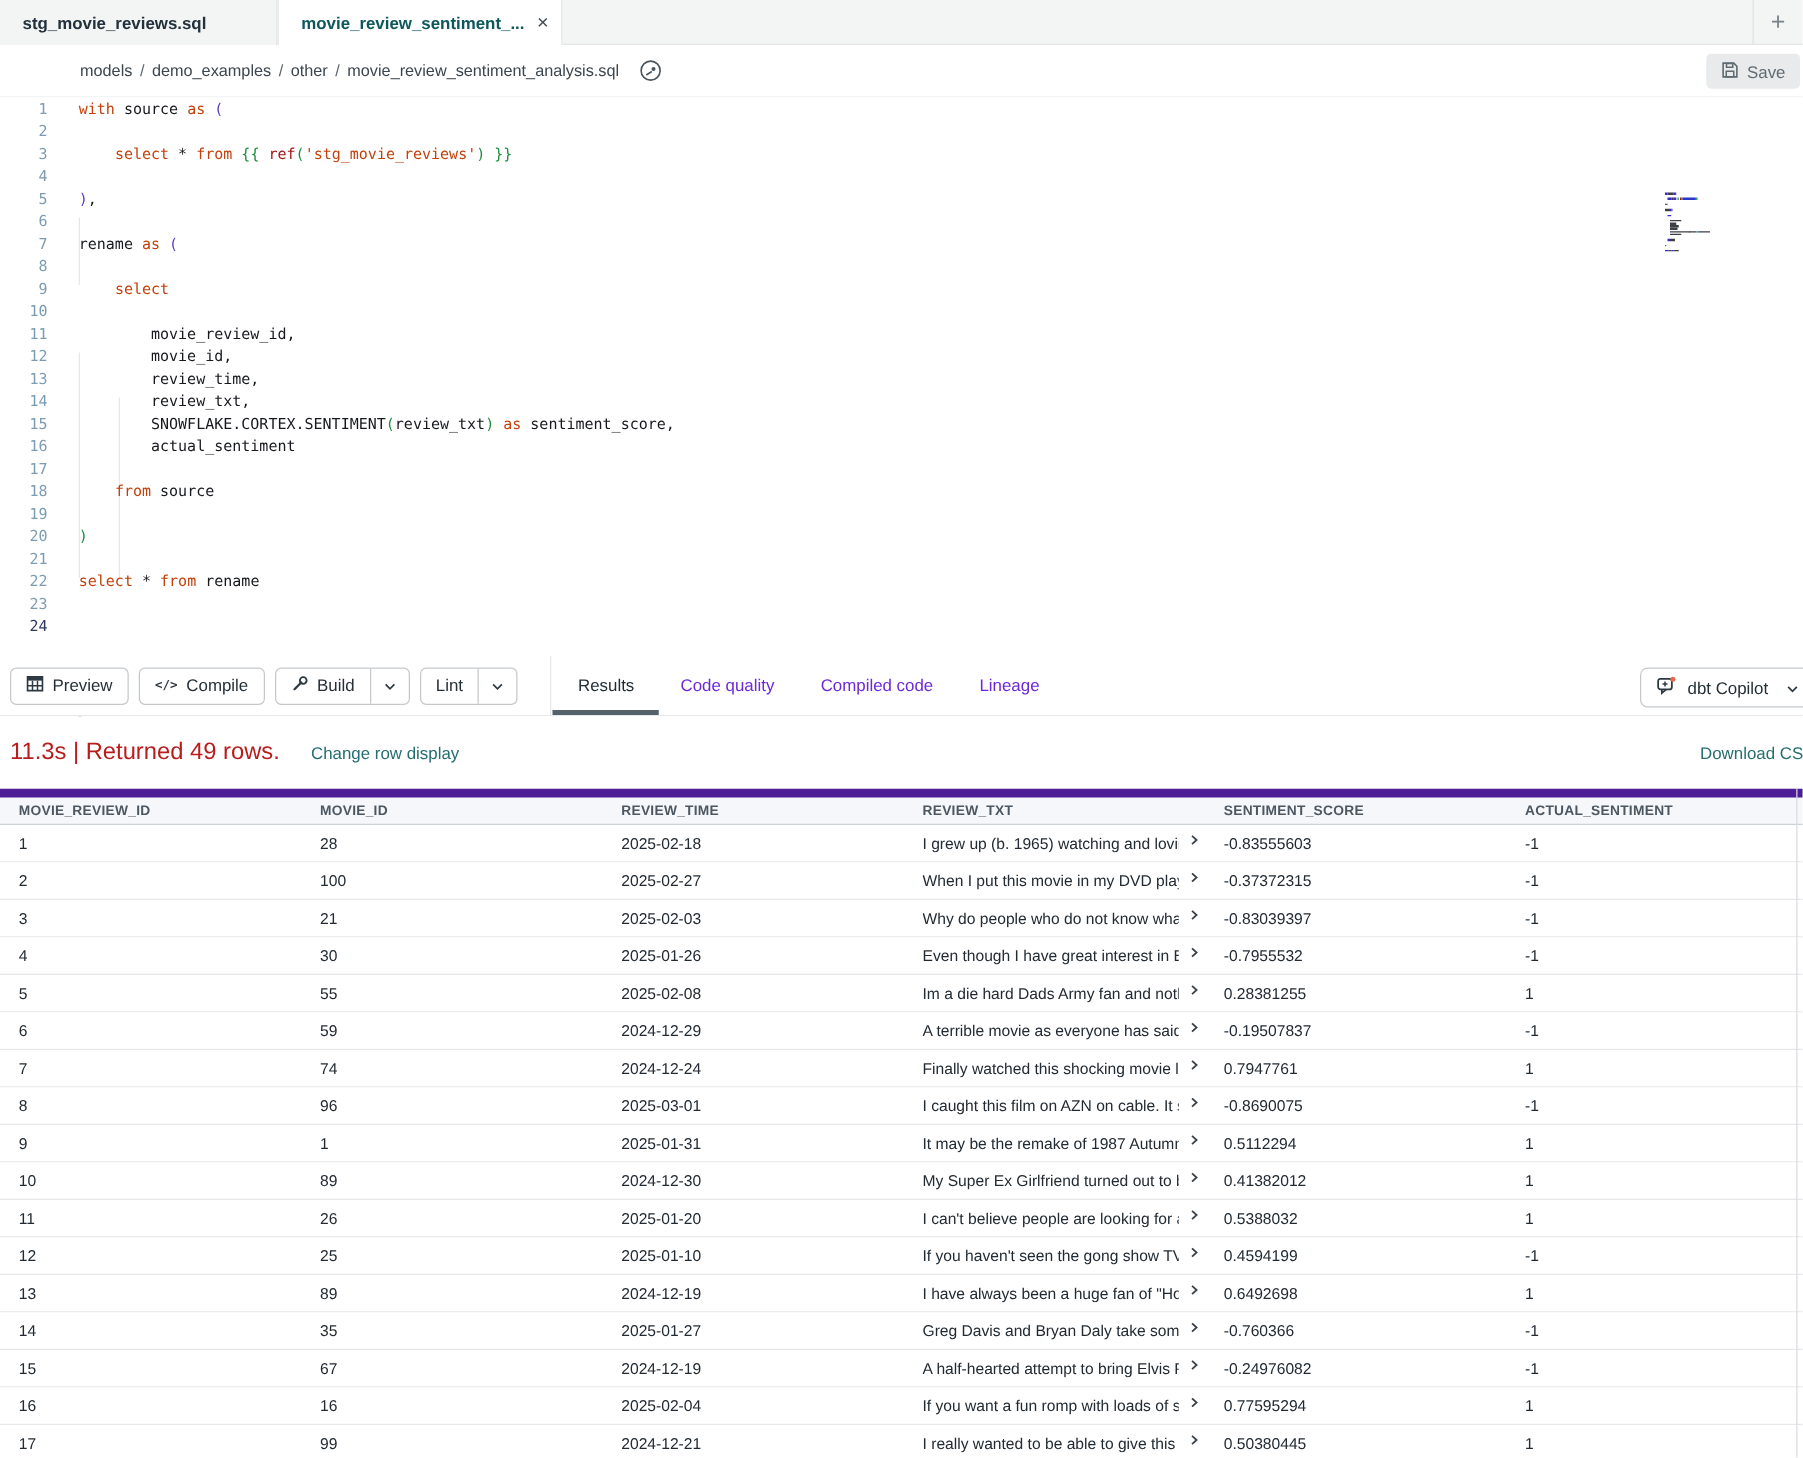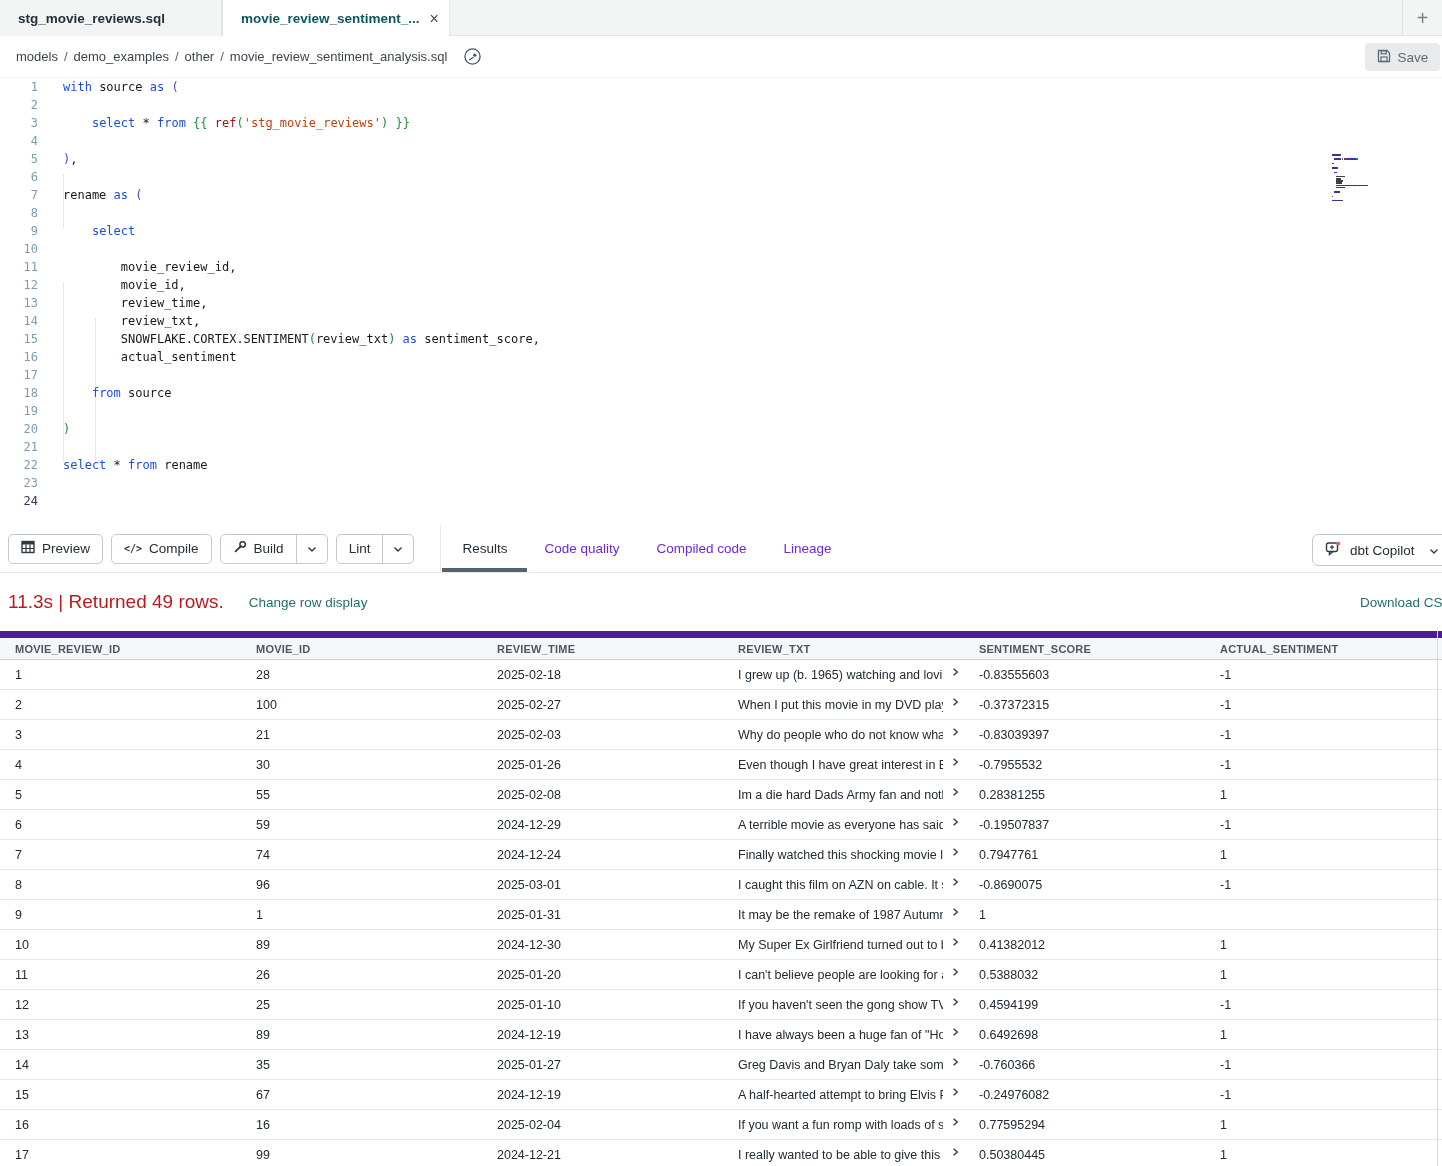--- a/index.html
+++ b/index.html
@@ -15,38 +15,38 @@
   .file-tab.inactive { width:222px; background:#f3f4f4; }
   .file-tab.active { width:228px; background:#fff; color:#0e585c;
     height:37px; border-left:1px solid #e2e4e5; }
   .tab-close { font-size:16px; color:#3f4a52; font-weight:normal; line-height:1; }
   .tab-plus-wrap { position:absolute; right:0; top:0; height:36px; width:40px;
     border-left:1px solid #e0e2e3; display:flex; align-items:center; justify-content:center; }
   .tab-plus { font-size:20px; color:#79838a; line-height:1; cursor:pointer; }
 
   
   .crumbbar { position:absolute; left:0; top:36px; width:1442px; height:42px;
-    background:#fff; border-bottom:1px solid #f0f1f2; display:flex; align-items:center; }
+    background:#fff; border-bottom:1px solid #f0f1f2; display:flex; align-items:center;padding-left:48px; }
   .crumbs { margin-left:16px; font-size:13px; color:#3c464e; display:flex; gap:6px; align-items:center;}
   .crumb-sep { color:#5b656d; }
   .orb-icon { margin-left:10px; display:flex; align-items:center; }
   .save-btn { position:absolute; right:2px; top:7px; width:75px; height:28px;
     background:#e9eaeb; border-radius:4px; display:flex; align-items:center;
     justify-content:center; gap:7px; color:#5f6b72; font-size:13.5px; cursor:pointer; }
 
   
   .editor { position:absolute; left:0; top:78px; width:1442px; height:447px; background:#fff; }
   .gutter { position:absolute; left:0; top:0; width:38px; }
   .ln-num { height:18px; line-height:18px; text-align:right;
     font-family:"DejaVu Sans Mono", monospace; font-size:12px; color:#7c9cb2; }
   .ln-num.active { color:#2c3a60; }
   .code { position:absolute; left:63px; top:0; }
   .code-line { height:18px; line-height:18px; white-space:pre;
     font-family:"DejaVu Sans Mono", monospace; font-size:12px; }
-  .tk-kw{color:#1d4ed8} .tk-pl{color:#17191e} .tk-fn{color:#a31515}
+  .tk-kw{color:#c2410c} .tk-pl{color:#17191e} .tk-fn{color:#a31515}
   .tk-str{color:#c2410c} .tk-jj{color:#1e8e3e} .tk-p1{color:#5d3cbf}
   .tk-p2{color:#1e8e3e} .tk-ws{color:#17191e}
   .indent-guide { position:absolute; width:1px; background:#e7e7e7; }
   .cursor-line { position:absolute; left:55px; width:1268px; height:18px;
     border-top:1px solid #e4e4e4; border-bottom:1px solid #e4e4e4; }
   .caret { position:absolute; left:63px; width:1.5px; height:14px; background:#111; }
 
   
   .minimap { position:absolute; left:1332px; top:76px; width:67px; cursor:pointer; }
   .mini-line { height:2.2px; display:flex; }
@@ -509,20 +509,21 @@
       <div class="trow">
         <div class="td">9</div>
         <div class="td">1</div>
         <div class="td">2025-01-31</div>
         <div class="td review">
           <span class="rt-text">It may be the remake of 1987 Autumn'…</span>
           <span class="expand-chevron"><svg width="9" height="10" viewBox="0 0 8 9">
               <path d="M2.3 1.5 L5.6 4.5 L2.3 7.5" fill="none" stroke="#39424a" stroke-width="1.3"></path>
             </svg></span>
         </div>
+        <div class="td">0.5112294</div>
         <div class="td">1</div>
       </div>
       <div class="trow">
         <div class="td">10</div>
         <div class="td">89</div>
         <div class="td">2024-12-30</div>
         <div class="td review">
           <span class="rt-text">My Super Ex Girlfriend turned out to b…</span>
           <span class="expand-chevron"><svg width="9" height="10" viewBox="0 0 8 9">
               <path d="M2.3 1.5 L5.6 4.5 L2.3 7.5" fill="none" stroke="#39424a" stroke-width="1.3"></path>

